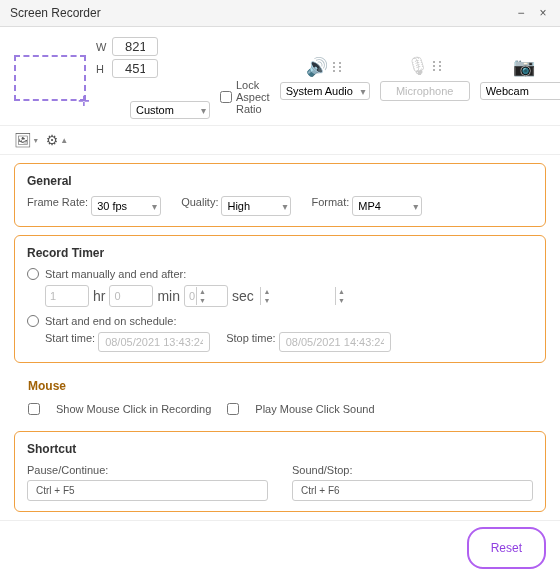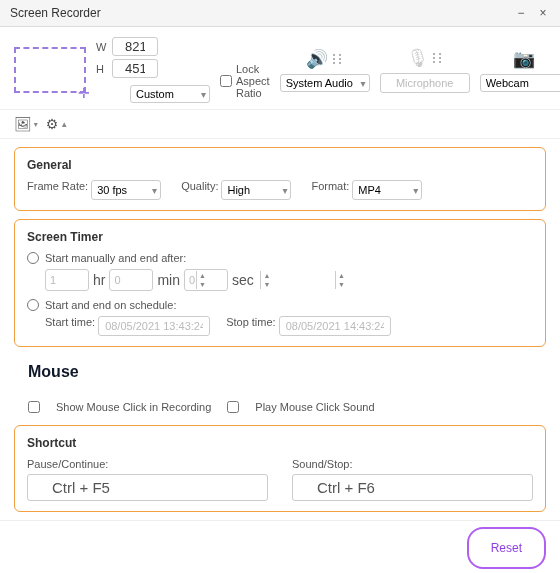--- a/index.html
+++ b/index.html
@@ -301,23 +301,23 @@
       color: #bbb;
       background: #fff;
       width: 112px;
     }
     
     .mouse-section {
       padding: 8px 14px;
     }
     .mouse-title {
       font-weight: bold;
-      font-size: 16px;
-      color: #0f172a;
-      margin-bottom: 20px;
+      font-size: 12px;
+      color: #a16207;
+      margin-bottom: 10px;
     }
     .mouse-options {
       display: flex;
       align-items: center;
       gap: 16px;
       font-size: 11px;
       color: #555;
     }
     .mouse-option {
       display: flex;
@@ -351,22 +351,22 @@
       gap: 4px;
       flex: 1;
     }
     .shortcut-label {
       font-size: 11px;
       color: #555;
     }
     .shortcut-key {
       border: 1px solid #ccc;
       border-radius: 3px;
-      padding: 4px 24px;
-      font-size: 15px;
+      padding: 4px 8px;
+      font-size: 10px;
       color: #555;
       background: #fff;
     }
     
     .bottom-bar {
       display: flex;
       justify-content: flex-end;
       padding: 6px 14px;
       border-top: 1px solid #eee;
     }
@@ -432,21 +432,21 @@
 
     <div class="dimensions">
       <div class="dim-row">
         <span class="dim-label">W</span>
         <input class="dim-input" type="text" value="821" style="">
       </div>
       <div class="dim-row">
         <span class="dim-label">H</span>
         <input class="dim-input" type="text" value="451" style="">
       </div>
-      <div style="margin-top:4px;padding-left:34px;">
+      <div style="margin-top:20px;padding-left:34px;">
         <div class="select-wrapper">
           <select class="dropdown-select">
             <option>Custom</option>
             <option>Full Screen</option>
             <option>Fixed Region</option>
           </select>
         </div>
       </div>
     </div>
 
@@ -550,21 +550,21 @@
               <option>MP4</option>
               <option>AVI</option>
               <option>MOV</option>
             </select>
           </div>
         </div>
       </div>
     </div>
 
     <div class="section">
-      <div class="section-title">Screen Timer</div>
+      <div class="section-title">Record Timer</div>
 
       <div class="radio-row">
         <input type="radio" name="timer-mode" style="">
         <span>Start manually and end after:</span>
       </div>
 
       <div class="time-inputs">
         <div class="time-input-box">
           <input class="time-val" type="text" value="1" style="">
           <div class="time-spin">

